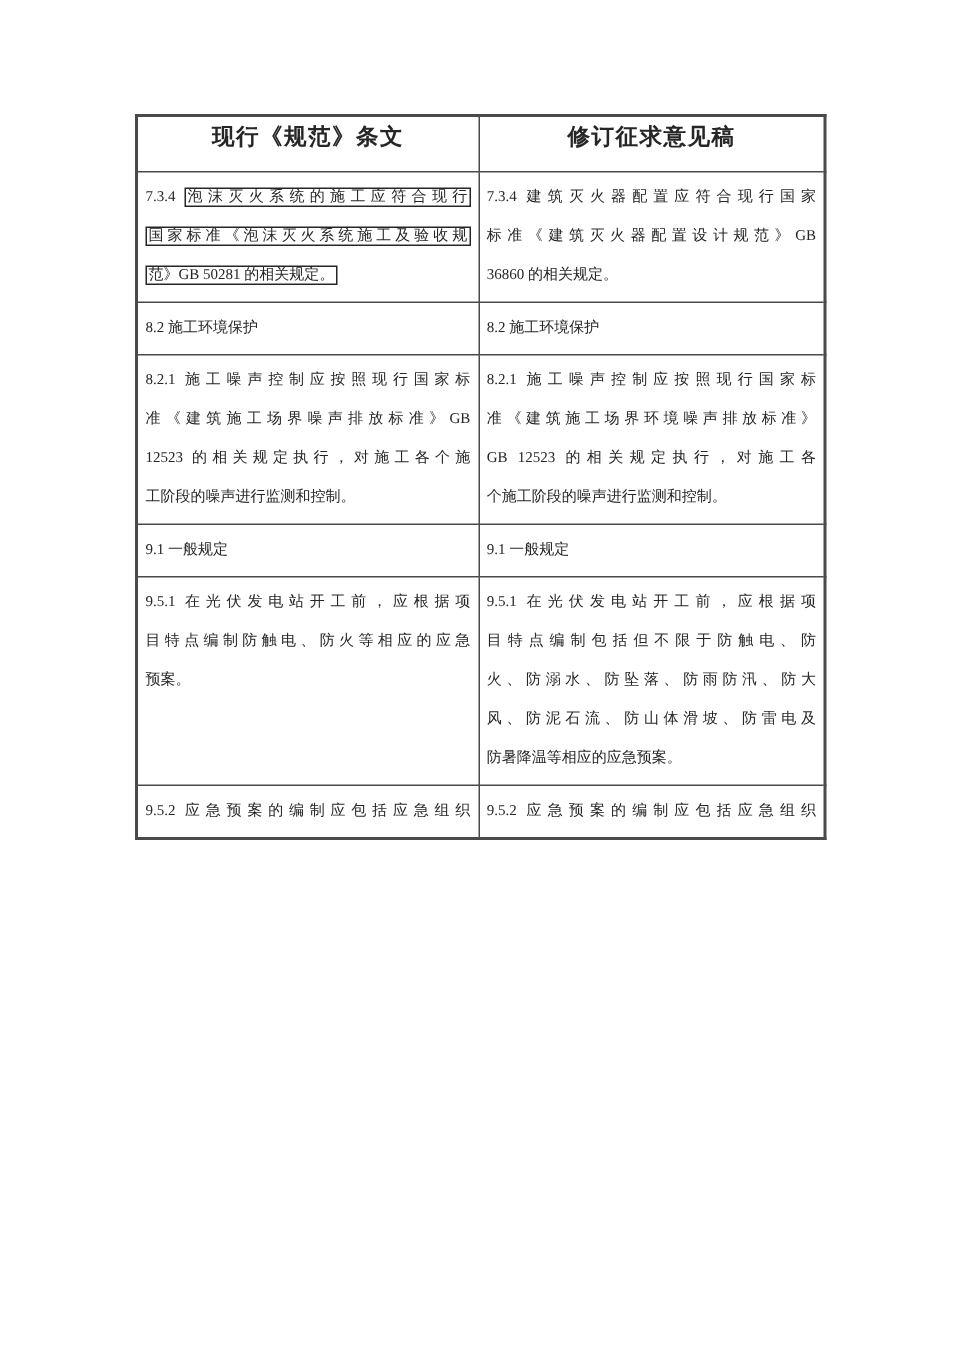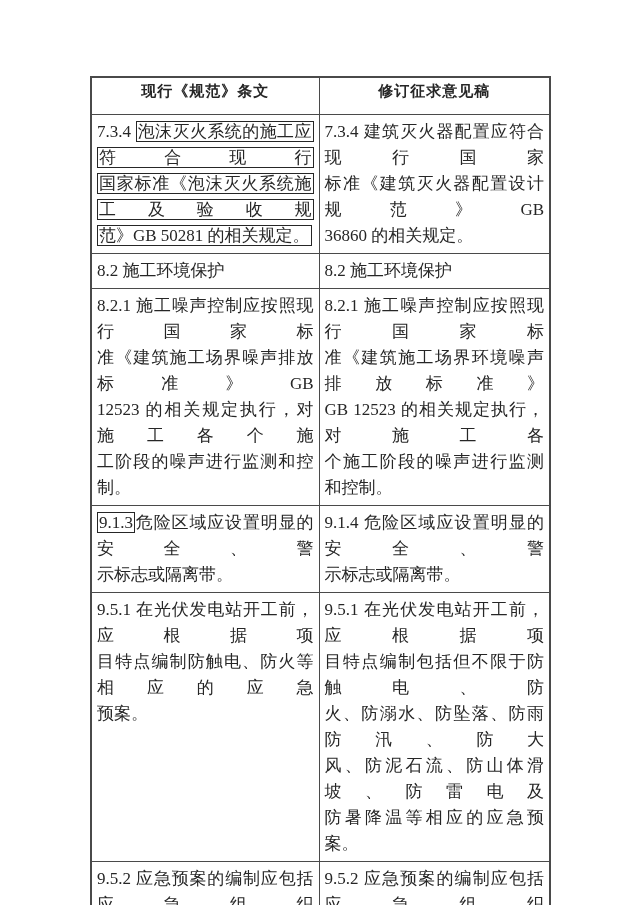--- a/index.html
+++ b/index.html
@@ -17,21 +17,21 @@
   .doc{position:absolute;left:90px;top:76px;width:459px;}
   table.cmp{
     border-collapse:collapse;table-layout:fixed;width:459px;
     border:2px solid var(--border);
   }
   th,td{border:1px solid var(--border);vertical-align:top;overflow:hidden;}
   th{
     height:28px;padding:4px 0;font-size:15px;font-weight:bold;
     letter-spacing:1px;
   }
-  td{padding:4px 5px;font-size:17px;}
+  td{padding:4px 5px;font-size:10px;}
   .line{
     line-height:26px;min-height:26px;
     text-align:justify;text-align-last:left;text-justify:inter-character;
   }
   .line.j{text-align-last:justify;}
   .m-u{text-underline-offset:3px;text-decoration-thickness:1px;}
   .m-box{
     border:1px solid var(--text);padding:0 1px;
     -webkit-box-decoration-break:clone;box-decoration-break:clone;
   }
@@ -81,26 +81,24 @@
           </td>
           <td>
             <div class="line j"><span class="m-p">8.2.1 施工噪声控制应按照现行国家标</span></div>
             <div class="line j"><span class="m-p">准《建筑施工场界</span><span class="m-u">环境</span><span class="m-p">噪声排放标准》</span></div>
             <div class="line j"><span class="m-p">GB 12523 的相关规定执行，对施工各</span></div>
             <div class="line"><span class="m-p">个施工阶段的噪声进行监测和控制。</span></div>
           </td>
         </tr>
         <tr>
           <td>
-            <div class="line j"><span class="m-box">9.1.3</span><span class="m-p">危险区域应设置明显的安全、警</span></div>
-            <div class="line"><span class="m-p">示标志或隔离带。</span></div>
+            <div class="line"><span class="m-p">9.1 一般规定</span></div>
           </td>
           <td>
-            <div class="line j"><span class="m-u">9.1.4</span><span class="m-p"> 危险区域应设置明显的安全、警</span></div>
-            <div class="line"><span class="m-p">示标志或隔离带。</span></div>
+            <div class="line"><span class="m-p">9.1 一般规定</span></div>
           </td>
         </tr>
         <tr>
           <td>
             <div class="line j"><span class="m-p">9.5.1 在光伏发电站开工前，应根据项</span></div>
             <div class="line j"><span class="m-p">目特点编制防触电、防火等相应的应急</span></div>
             <div class="line"><span class="m-p">预案。</span></div>
           </td>
           <td>
             <div class="line j"><span class="m-p">9.5.1 在光伏发电站开工前，应根据项</span></div>

